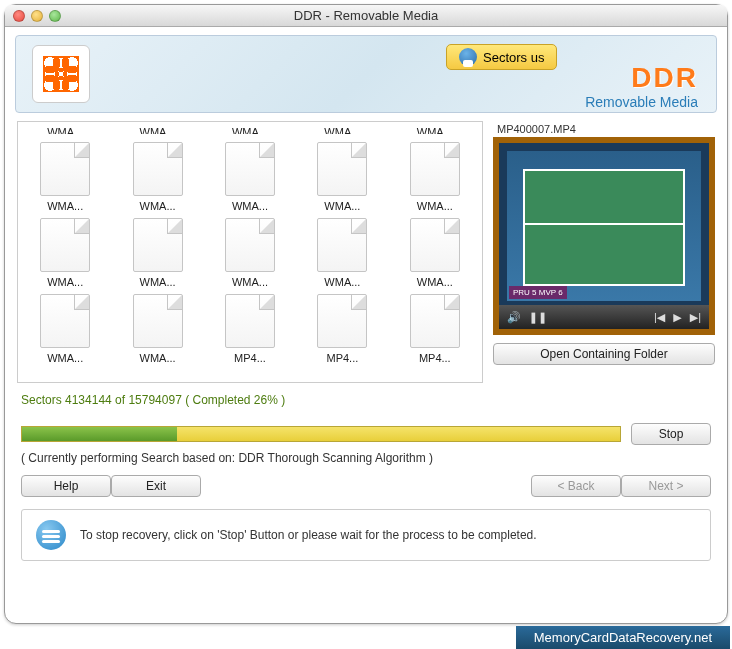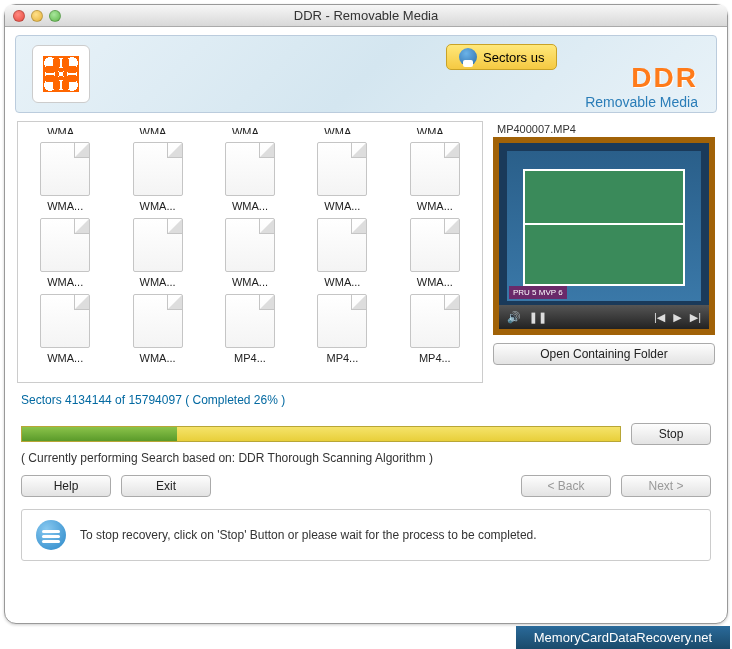--- a/index.html
+++ b/index.html
@@ -52,27 +52,27 @@
   .court::before { content:""; position:absolute; inset: 12% 8% 10% 8%; background: #3a8a5a; border: 2px solid #fff; }
   .court::after { content:""; position:absolute; left:8%; right:8%; top:48%; height:2px; background:#fff; }
   .score { position:absolute; left:10px; bottom:30px; background:#6a2a6a; color:#fff; font-size:8px; padding:2px 4px; }
   .media-controls { position: absolute; left: 0; right: 0; bottom: 0; height: 24px; background: linear-gradient(#555, #222); display: flex; align-items: center; justify-content: space-between; padding: 0 8px; color: #ddd; font-size: 11px; }
   .mc-left, .mc-right { display: flex; gap: 8px; }
   .open-folder-btn { width: 100%; margin-top: 8px; }
   
   .mac-btn { height: 22px; padding: 0 14px; background: linear-gradient(#fdfdfd, #e3e3e3); border: 1px solid #aaa; border-radius: 4px; font-size: 12px; color: #222; cursor: pointer; }
   .mac-btn.disabled { color: #999; cursor: default; }
   
-  .progress-line { margin: 10px 4px 16px 4px; font-size: 12px; color: #0369a1; }
+  .progress-line { margin: 10px 4px 16px 4px; font-size: 12px; color: #4d7c0f; }
   .progress-row { display: flex; align-items: center; gap: 10px; margin: 16px 4px 0 4px; }
   .progress-bar { flex: 1; height: 16px; border: 1px solid #b8a636; background: linear-gradient(#f5e36a, #e8cf3a); position: relative; }
   .progress-fill { position: absolute; left: 0; top: 0; bottom: 0; width: 26%; background: linear-gradient(#8bc34a, #5a9a2a); }
   .algo-line { margin: 6px 4px 0 4px; font-size: 12px; color: #333; }
   
-  .bottom-btns { display: flex; gap: 10px; margin: 10px 4px 0 4px; align-items: center; }
+  .bottom-btns { display: flex; margin: 10px 4px 0 4px; align-items: center; }
   .bottom-btns .spacer { flex: 1; }
   .bottom-btns .mac-btn { min-width: 90px; }
   
   .hint-box { margin: 12px 4px 0 4px; border: 1px solid #ccc; border-radius: 3px; padding: 10px 14px; display: flex; align-items: center; gap: 14px; font-size: 12px; color: #333; background: #fff; }
   .hint-icon { width: 30px; height: 30px; border-radius: 50%; background: radial-gradient(circle at 35% 30%, #87c8f0, #2a87c8); position: relative; }
   .hint-icon::before { content:""; position:absolute; left:6px; right:6px; top:10px; height:3px; background:#fff; border-radius:2px; box-shadow: 0 5px 0 #fff, 0 10px 0 #fff; }
   
   .footer-tag { position: absolute; right: 2px; bottom: 0; background: linear-gradient(#2a6a9a, #1a4a6a); color: #fff; font-size: 13px; padding: 4px 18px; }
 </style>
 </head>

